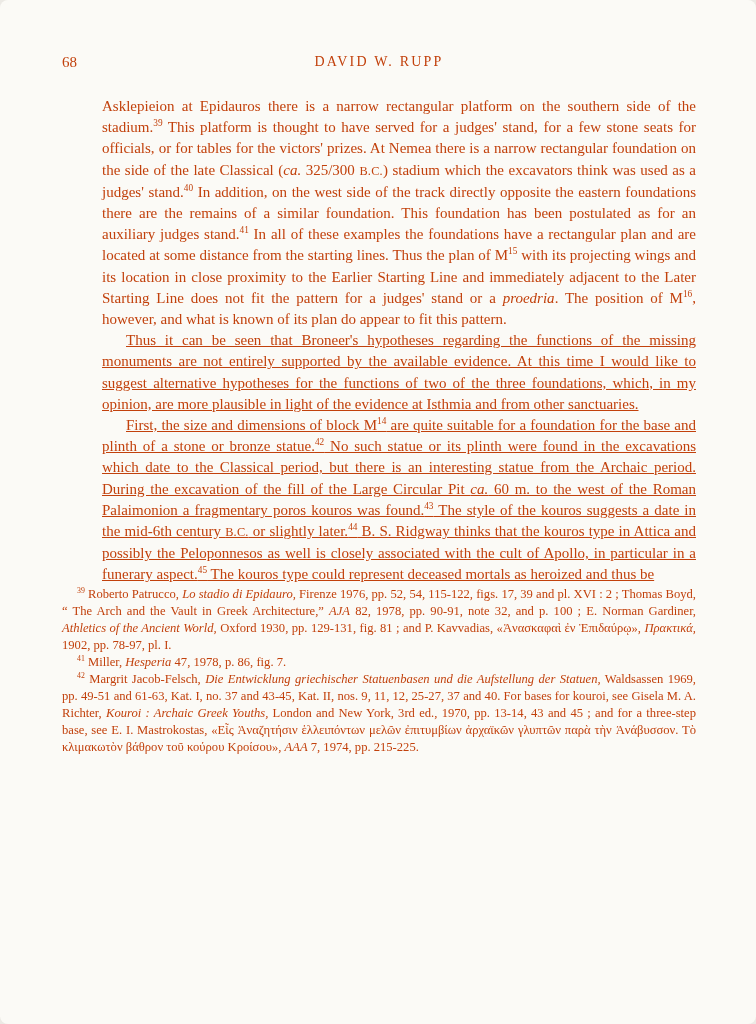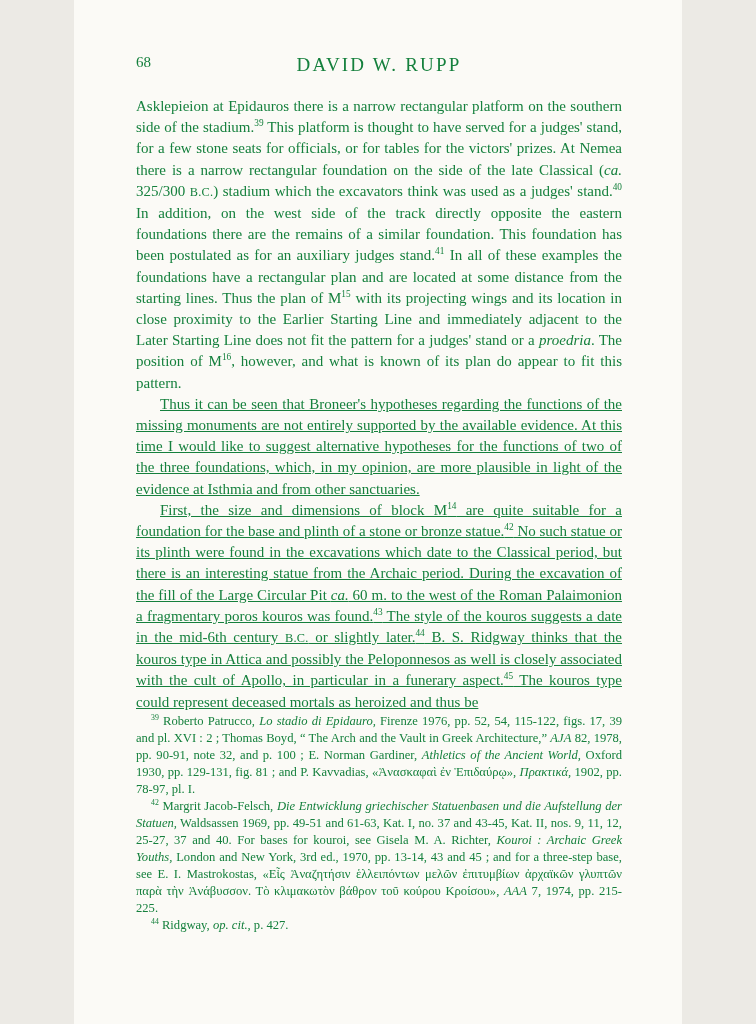--- a/index.html
+++ b/index.html
@@ -1,48 +1,50 @@
 <!DOCTYPE html>
 <html><head>
 <meta charset="utf-8">
 <style>
   * { box-sizing: border-box; }
   html, body { margin: 0; padding: 0; background: #eceae5; }
   .page {
-    width: 608px;
+    width: 756px;
     height: 1024px;
     margin: 0 auto;
     background: #fbfaf6;
-    color: #15803d;
+    color: #c2410c;
     font-family: "Liberation Serif", "DejaVu Serif", serif;
     position: relative;
     overflow: hidden;
     padding: 54px 60px 0 62px;
+    border-radius: 8px;
   }
   .running-head {
     position: relative;
     height: 22px;
     margin-bottom: 20px;
   }
   .pagenum {
     position: absolute;
     left: 0;
     top: 0;
     font-size: 15px;
   }
   .head-title {
     display: block;
     text-align: center;
-    font-size: 19px;
+    font-size: 14px;
     letter-spacing: 2.2px;
   }
   .body-text {
     font-size: 15px;
     line-height: 21.2px;
     text-align: justify;
+    margin-left: 40px;
   }
   .body-text p { margin: 0; }
   .body-text p.indent { text-indent: 24px; text-decoration: underline; }
   .footnotes {
     font-size: 12.6px;
     line-height: 17px;
     text-align: justify;
   }
   .footnotes p { margin: 0; text-indent: 15px; }
   .sup { font-size: 0.62em; vertical-align: super; line-height: 0; }
@@ -57,16 +59,16 @@
     <span class="pagenum">68</span>
     <span class="head-title">DAVID W. RUPP</span>
   </div>
   <div class="body-text" id="body-text">
       <p><span>Asklepieion at Epidauros there is a narrow rectangular platform on the southern side of the stadium.</span><span class="sup">39</span><span> This platform is thought to have served for a judges' stand, for a few stone seats for officials, or for tables for the victors' prizes. At Nemea there is a narrow rectangular foundation on the side of the late Classical (</span><span class="i">ca.</span><span> 325/300 </span><span class="sc">B.C.</span><span>) stadium which the excavators think was used as a judges' stand.</span><span class="sup">40</span><span> In addition, on the west side of the track directly opposite the eastern foundations there are the remains of a similar foundation. This foundation has been postulated as for an auxiliary judges stand.</span><span class="sup">41</span><span> In all of these examples the foundations have a rectangular plan and are located at some distance from the starting lines. Thus the plan of M</span><span class="sup">15</span><span> with its projecting wings and its location in close proximity to the Earlier Starting Line and immediately adjacent to the Later Starting Line does not fit the pattern for a judges' stand or a </span><span class="i">proedria</span><span>. The position of M</span><span class="sup">16</span><span>, however, and what is known of its plan do appear to fit this pattern.</span></p>
       <p class="indent"><span>Thus it can be seen that Broneer's hypotheses regarding the functions of the missing monuments are not entirely supported by the available evidence. At this time I would like to suggest alternative hypotheses for the functions of two of the three foundations, which, in my opinion, are more plausible in light of the evidence at Isthmia and from other sanctuaries.</span></p>
       <p class="indent"><span>First, the size and dimensions of block M</span><span class="sup">14</span><span> are quite suitable for a foundation for the base and plinth of a stone or bronze statue.</span><span class="sup">42</span><span> No such statue or its plinth were found in the excavations which date to the Classical period, but there is an interesting statue from the Archaic period. During the excavation of the fill of the Large Circular Pit </span><span class="i">ca.</span><span> 60 m. to the west of the Roman Palaimonion a fragmentary poros kouros was found.</span><span class="sup">43</span><span> The style of the kouros suggests a date in the mid-6th century </span><span class="sc">B.C.</span><span> or slightly later.</span><span class="sup">44</span><span> B. S. Ridgway thinks that the kouros type in Attica and possibly the Peloponnesos as well is closely associated with the cult of Apollo, in particular in a funerary aspect.</span><span class="sup">45</span><span> The kouros type could represent deceased mortals as heroized and thus be</span></p>
     </div>
   <div class="footnotes" id="footnotes">
       <p><span class="sup">39</span><span> Roberto Patrucco, </span><span class="i">Lo stadio di Epidauro,</span><span> Firenze 1976, pp. 52, 54, 115-122, figs. 17, 39 and pl. XVI : 2 ; Thomas Boyd, “ The Arch and the Vault in Greek Architecture,” </span><span class="i">AJA</span><span> 82, 1978, pp. 90-91, note 32, and p. 100 ; E. Norman Gardiner, </span><span class="i">Athletics of the Ancient World,</span><span> Oxford 1930, pp. 129-131, fig. 81 ; and P. Kavvadias, «Ἀνασκαφαὶ ἐν Ἐπιδαύρῳ», </span><span class="i">Πρακτικά,</span><span> 1902, pp. 78-97, pl. I.</span></p>
+      <p><span class="sup">41</span><span> Miller, </span><span class="i">Hesperia</span><span> 47, 1978, p. 86, fig. 7.</span></p>
       <p><span class="sup">42</span><span> Margrit Jacob-Felsch, </span><span class="i">Die Entwicklung griechischer Statuenbasen und die Aufstellung der Statuen,</span><span> Waldsassen 1969, pp. 49-51 and 61-63, Kat. I, no. 37 and 43-45, Kat. II, nos. 9, 11, 12, 25-27, 37 and 40. For bases for kouroi, see Gisela M. A. Richter, </span><span class="i">Kouroi :  Archaic Greek Youths,</span><span> London and New York, 3rd ed., 1970, pp. 13-14, 43 and 45 ; and for a three-step base, see E. I. Mastrokostas, «Εἷς Ἀναζητήσιν ἑλλειπόντων μελῶν ἐπιτυμβίων ἀρχαϊκῶν γλυπτῶν παρὰ τὴν Ἀνάβυσσον. Τὸ κλιμακωτὸν βάθρον τοῦ κούρου Κροίσου», </span><span class="i">ΑΑΑ</span><span> 7, 1974, pp. 215-225.</span></p>
-      <p><span class="sup">44</span><span> Ridgway, </span><span class="i">op. cit.,</span><span> p. 427.</span></p>
     </div>
 </div>
 
 </body></html>

